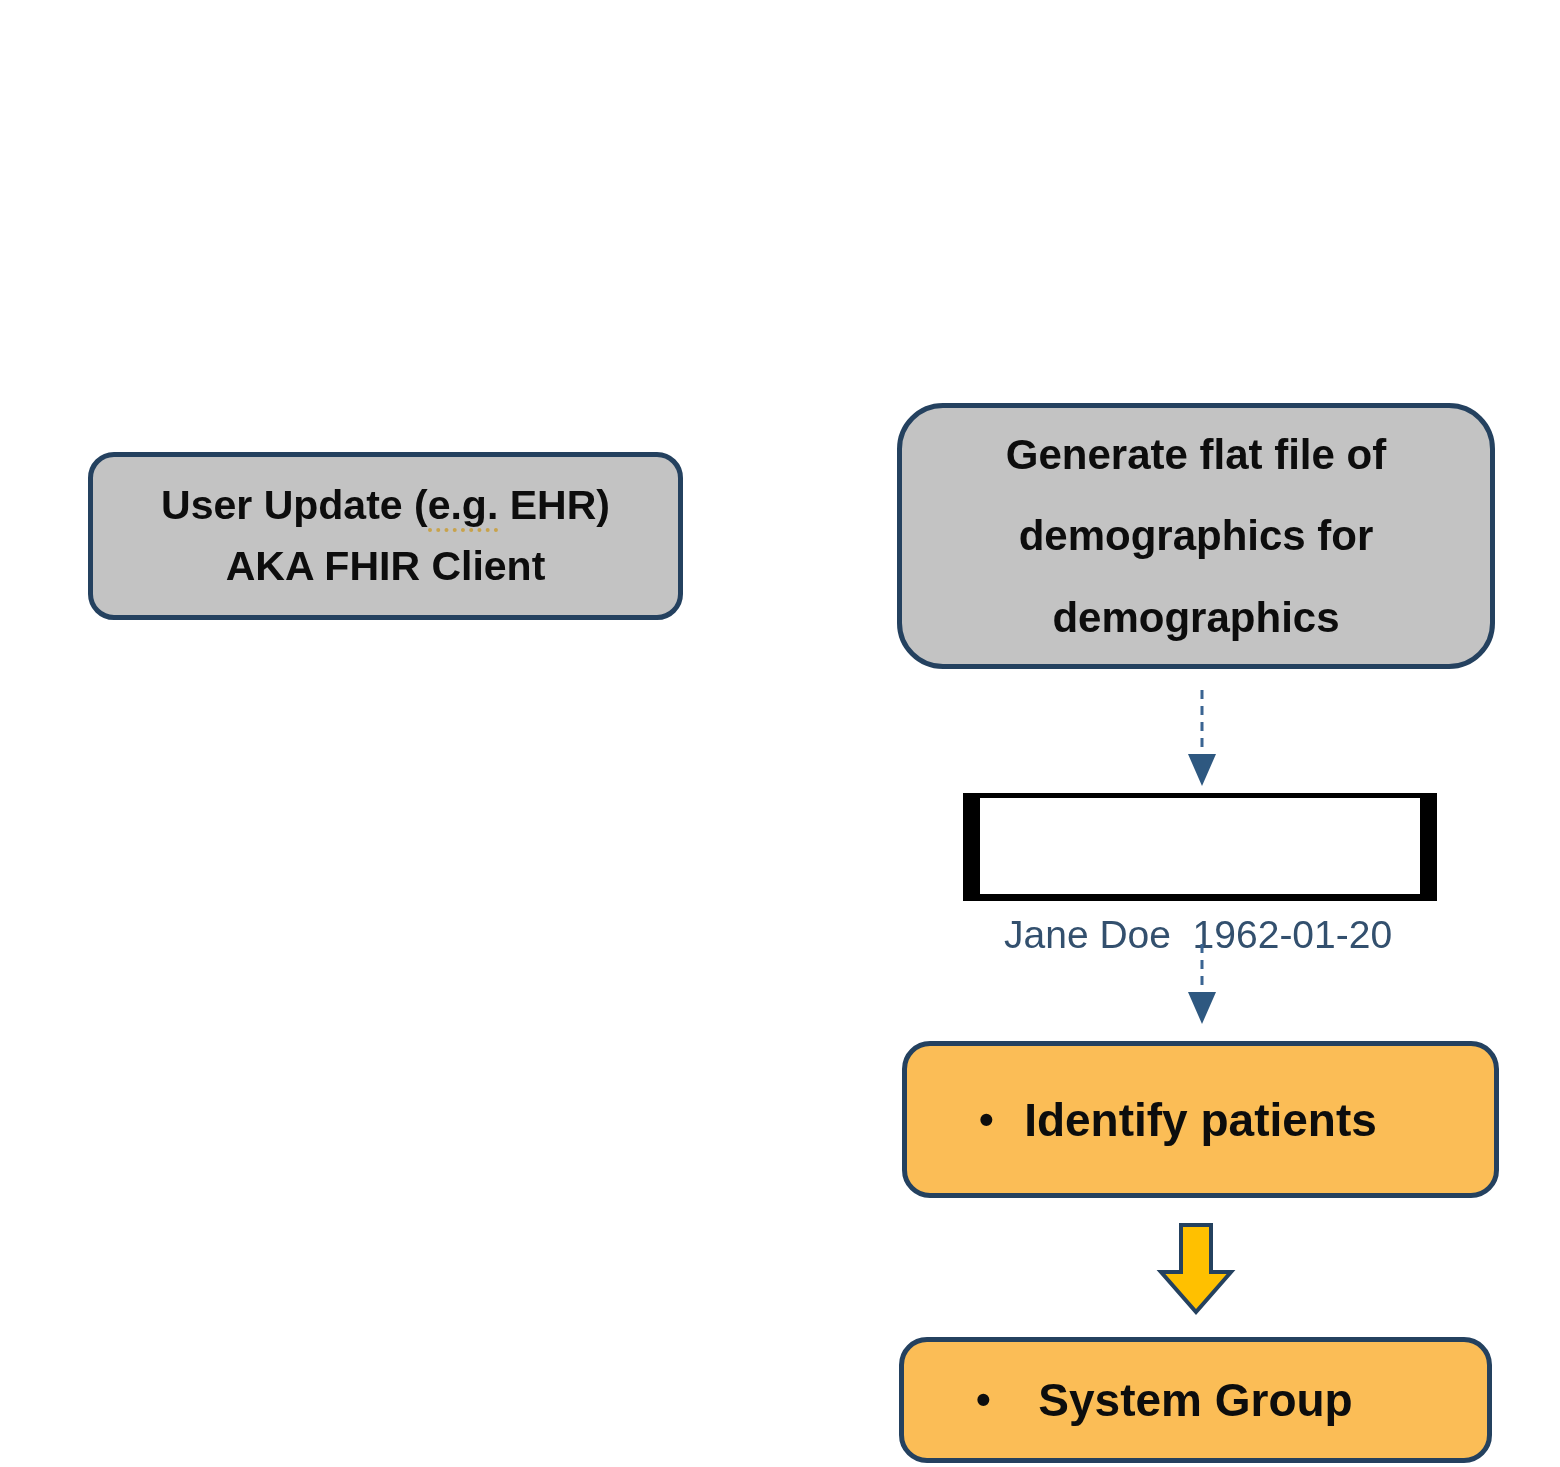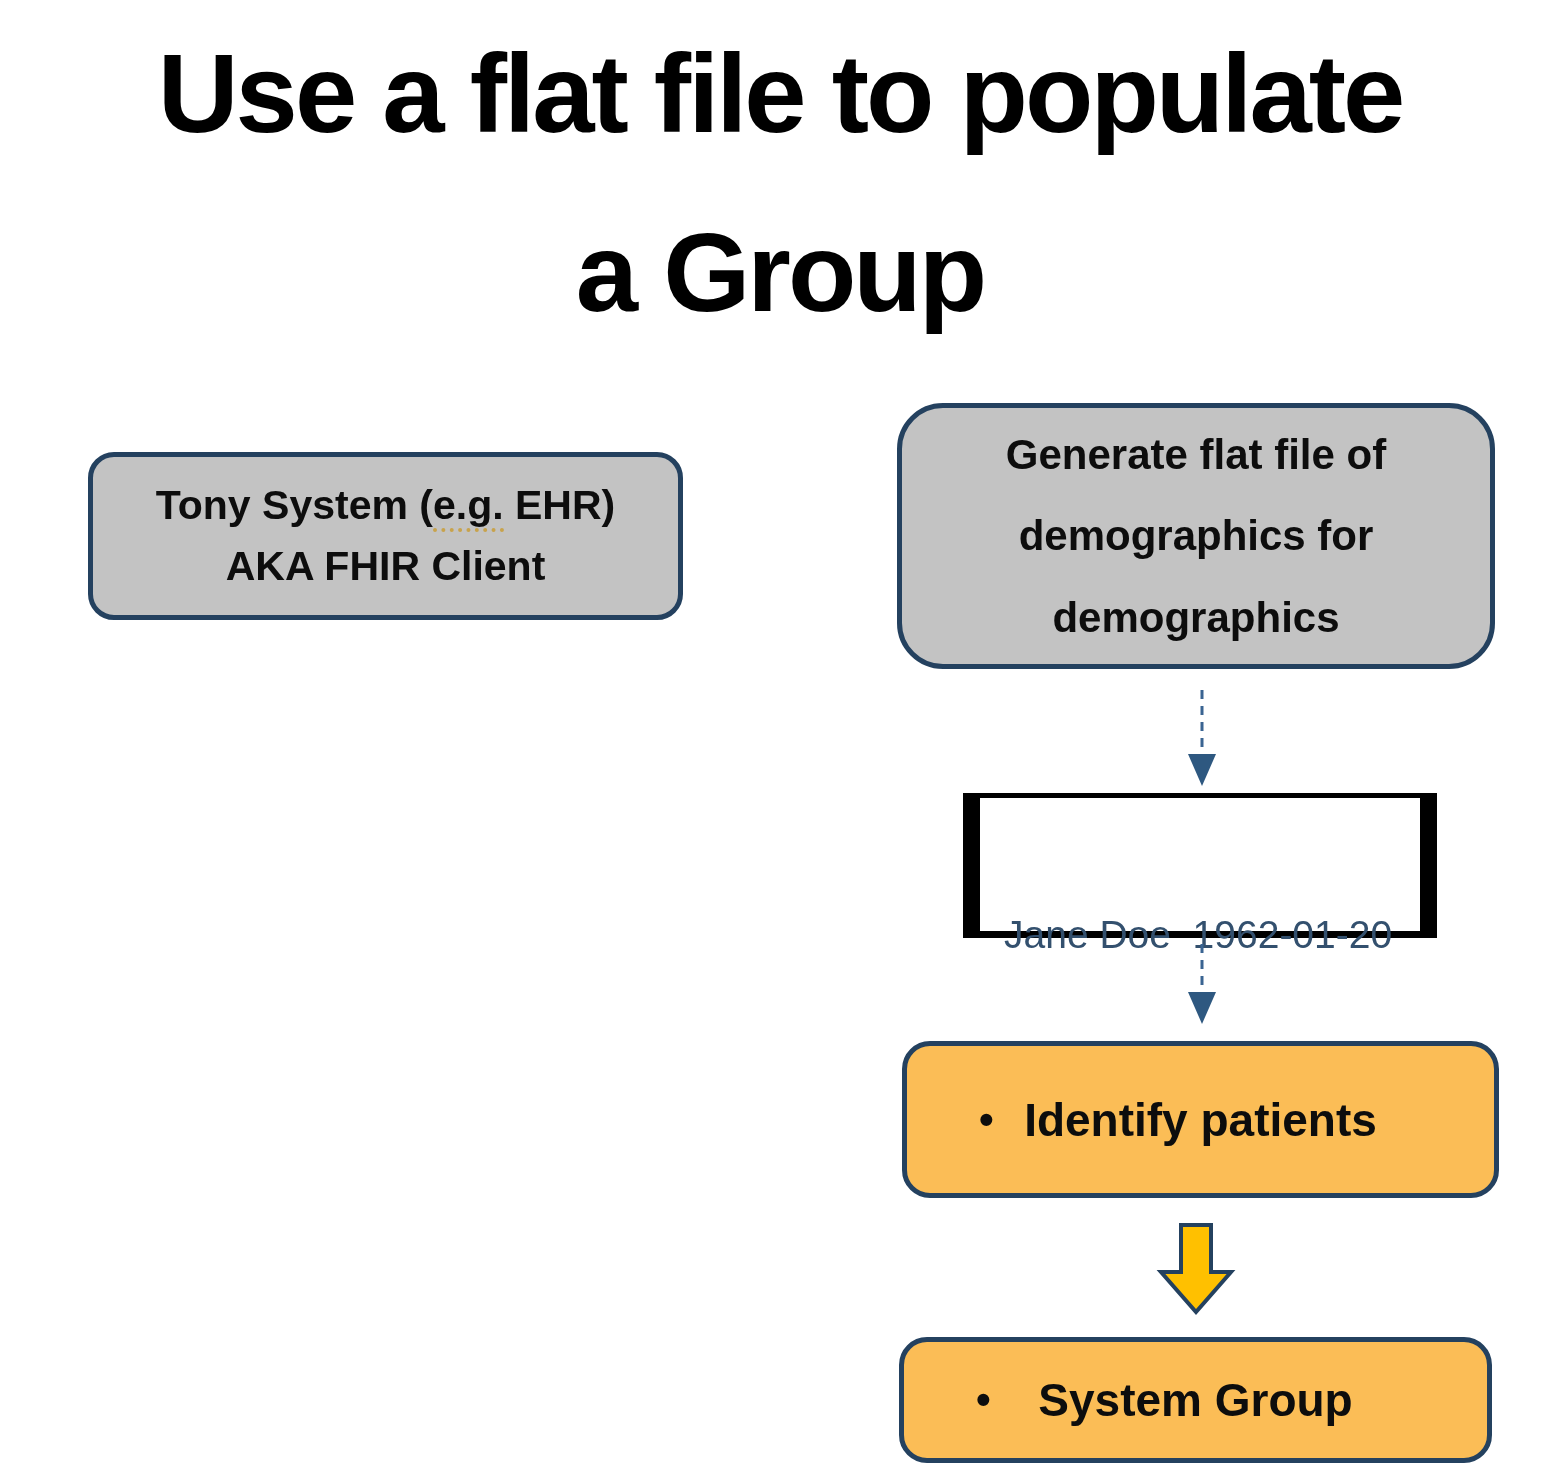--- a/index.html
+++ b/index.html
@@ -62,21 +62,21 @@
     font-size: 42px;
     font-weight: bold;
   }
 
   
   #flatfile-box {
     position: absolute;
     left: 963px;
     top: 793px;
     width: 474px;
-    height: 145px;
+    height: 108px;
     box-sizing: border-box;
     background: #ffffff;
     border-top: 5px solid #000000;
     border-bottom: 7px solid #000000;
     border-left: 17px solid #000000;
     border-right: 17px solid #000000;
     color: #33506E;
     font-size: 39px;
     line-height: 1.32;
     padding: 8px 0 0 24px;
@@ -84,27 +84,23 @@
     font-weight: normal;
   }
 
   .arrow-svg { position: absolute; display: block; }
 </style>
 </head>
 <body>
 
 <div class="stage">
 
-  <div class="title">
-    <div class="line">Use a flat file to populate</div>
-    <div class="line">a Group</div>
-  </div>
 
   <div class="box gray" id="client-box">
-    <div class="line"><span>Tony System (</span><span class="squiggle">e.g.</span><span> EHR)</span></div>
+    <div class="line"><span>User Update (</span><span class="squiggle">e.g.</span><span> EHR)</span></div>
     <div class="line">AKA FHIR Client</div>
   </div>
 
   <div class="box gray" id="generate-box">
     <div class="line">Generate flat file of</div>
     <div class="line">demographics for</div>
     <div class="line">demographics</div>
   </div>
 
   <svg class="arrow-svg" style="left:1180px; top:688px;" width="44" height="100" viewBox="0 0 44 100">

